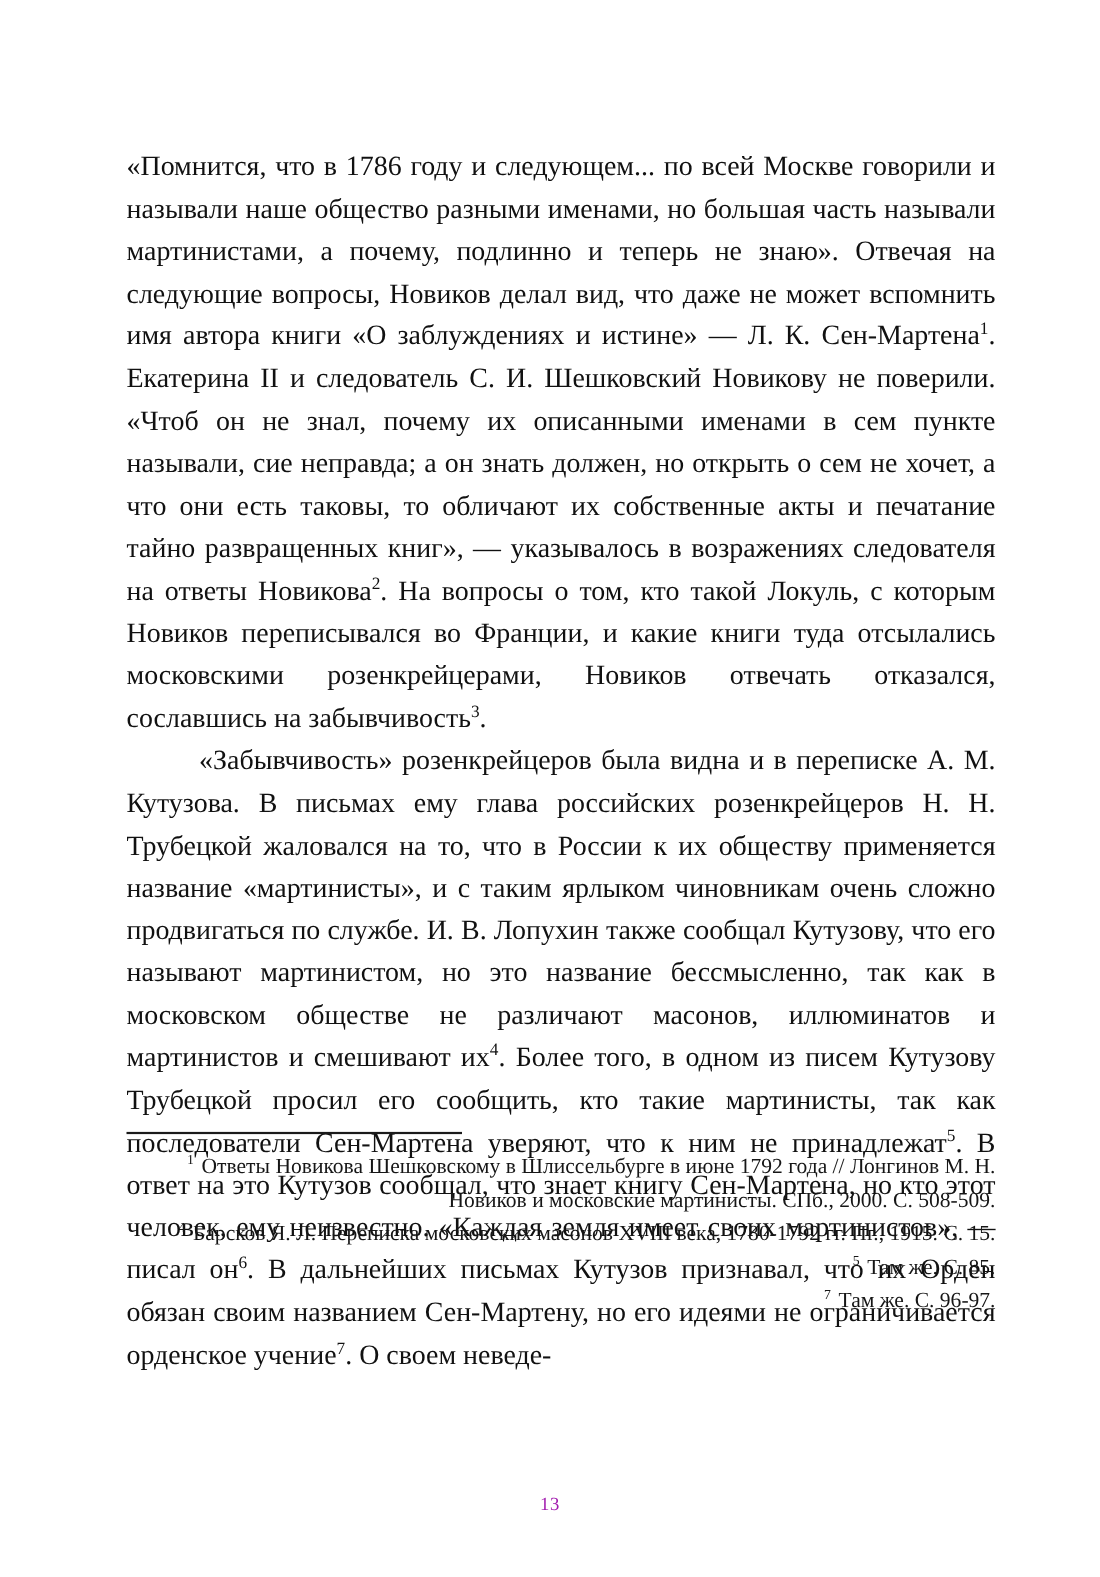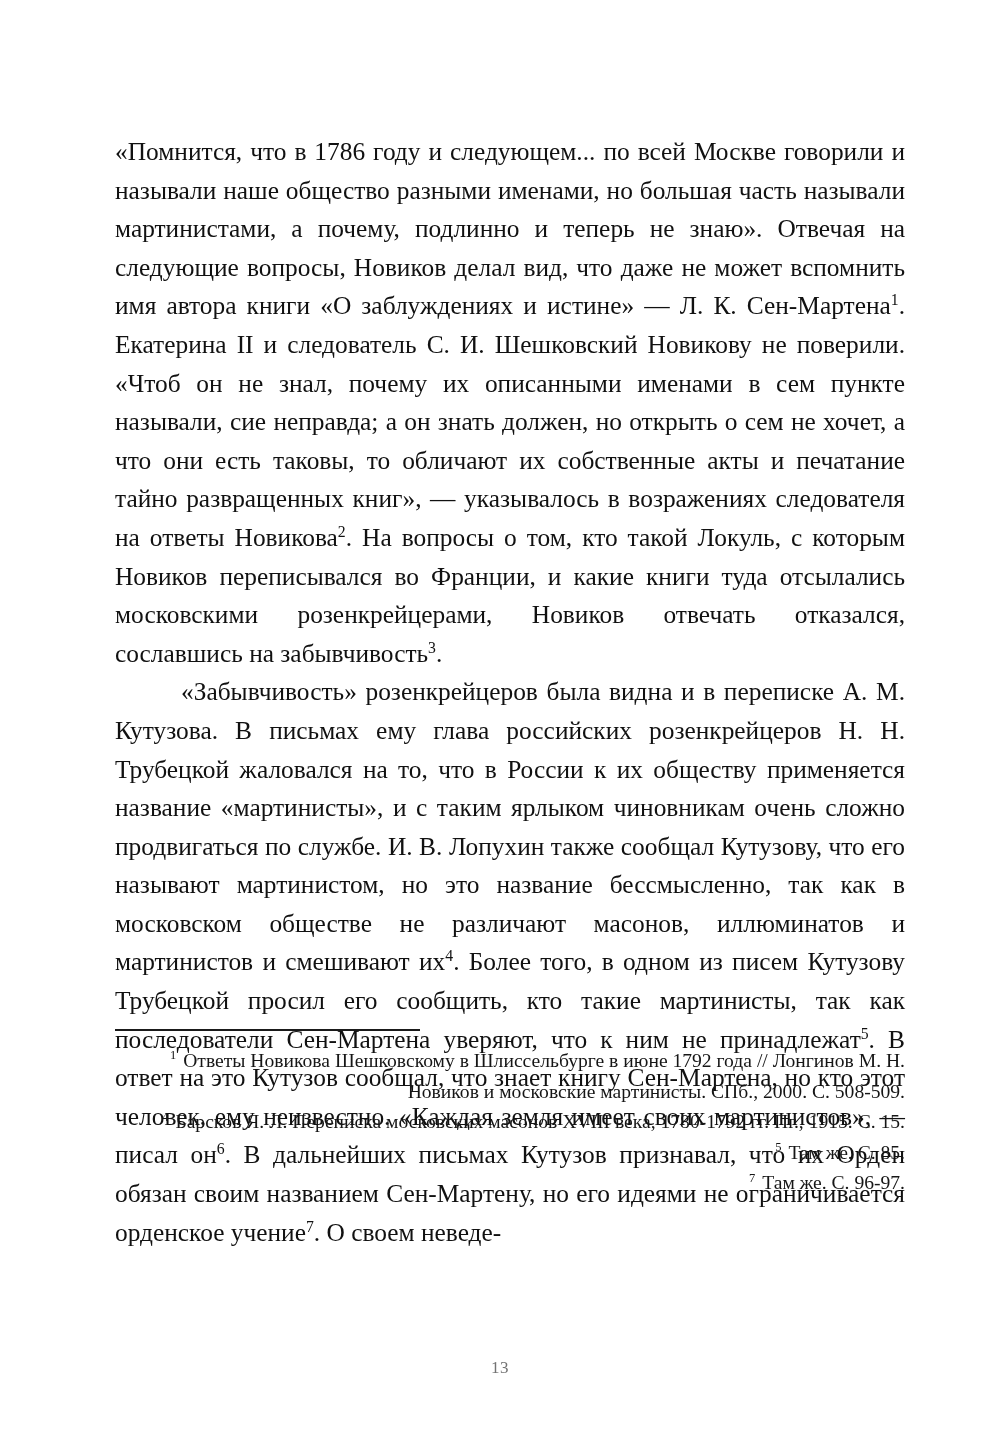--- a/index.html
+++ b/index.html
@@ -82,21 +82,21 @@
     margin-right: 2px;
   }
 
   .folio {
     position: absolute;
     left: 0;
     top: 1358px;
     width: 1000px;
     text-align: center;
     font-size: 17px;
-    color: #737373;
+    color: #a21caf;
     letter-spacing: 0.5px;
   }
 </style>
 </head>
 <body>
 
 <div class="page">
 
   <div class="text-block">
       <p class="body-par">«Помнится, что в 1786 году и следующем... по всей Москве говорили и называли наше общество разными именами, но большая часть называли мартинистами, а почему, подлинно и теперь не знаю». Отвечая на следующие вопросы, Новиков делал вид, что даже не может вспомнить имя автора книги «О заблуждениях и истине» — Л. К. Сен-Мартена<sup>1</sup>. Екатерина II и следователь С. И. Шешковский Новикову не поверили. «Чтоб он не знал, почему их описанными именами в сем пункте называли, сие неправда; а он знать должен, но открыть о сем не хочет, а что они есть таковы, то обличают их собственные акты и печатание тайно развращенных книг», — указывалось в возражениях следователя на ответы Новикова<sup>2</sup>. На вопросы о том, кто такой Локуль, с которым Новиков переписывался во Франции, и какие книги туда отсылались московскими розенкрейцерами, Новиков отвечать отказался, сославшись на забывчивость<sup>3</sup>.</p>

